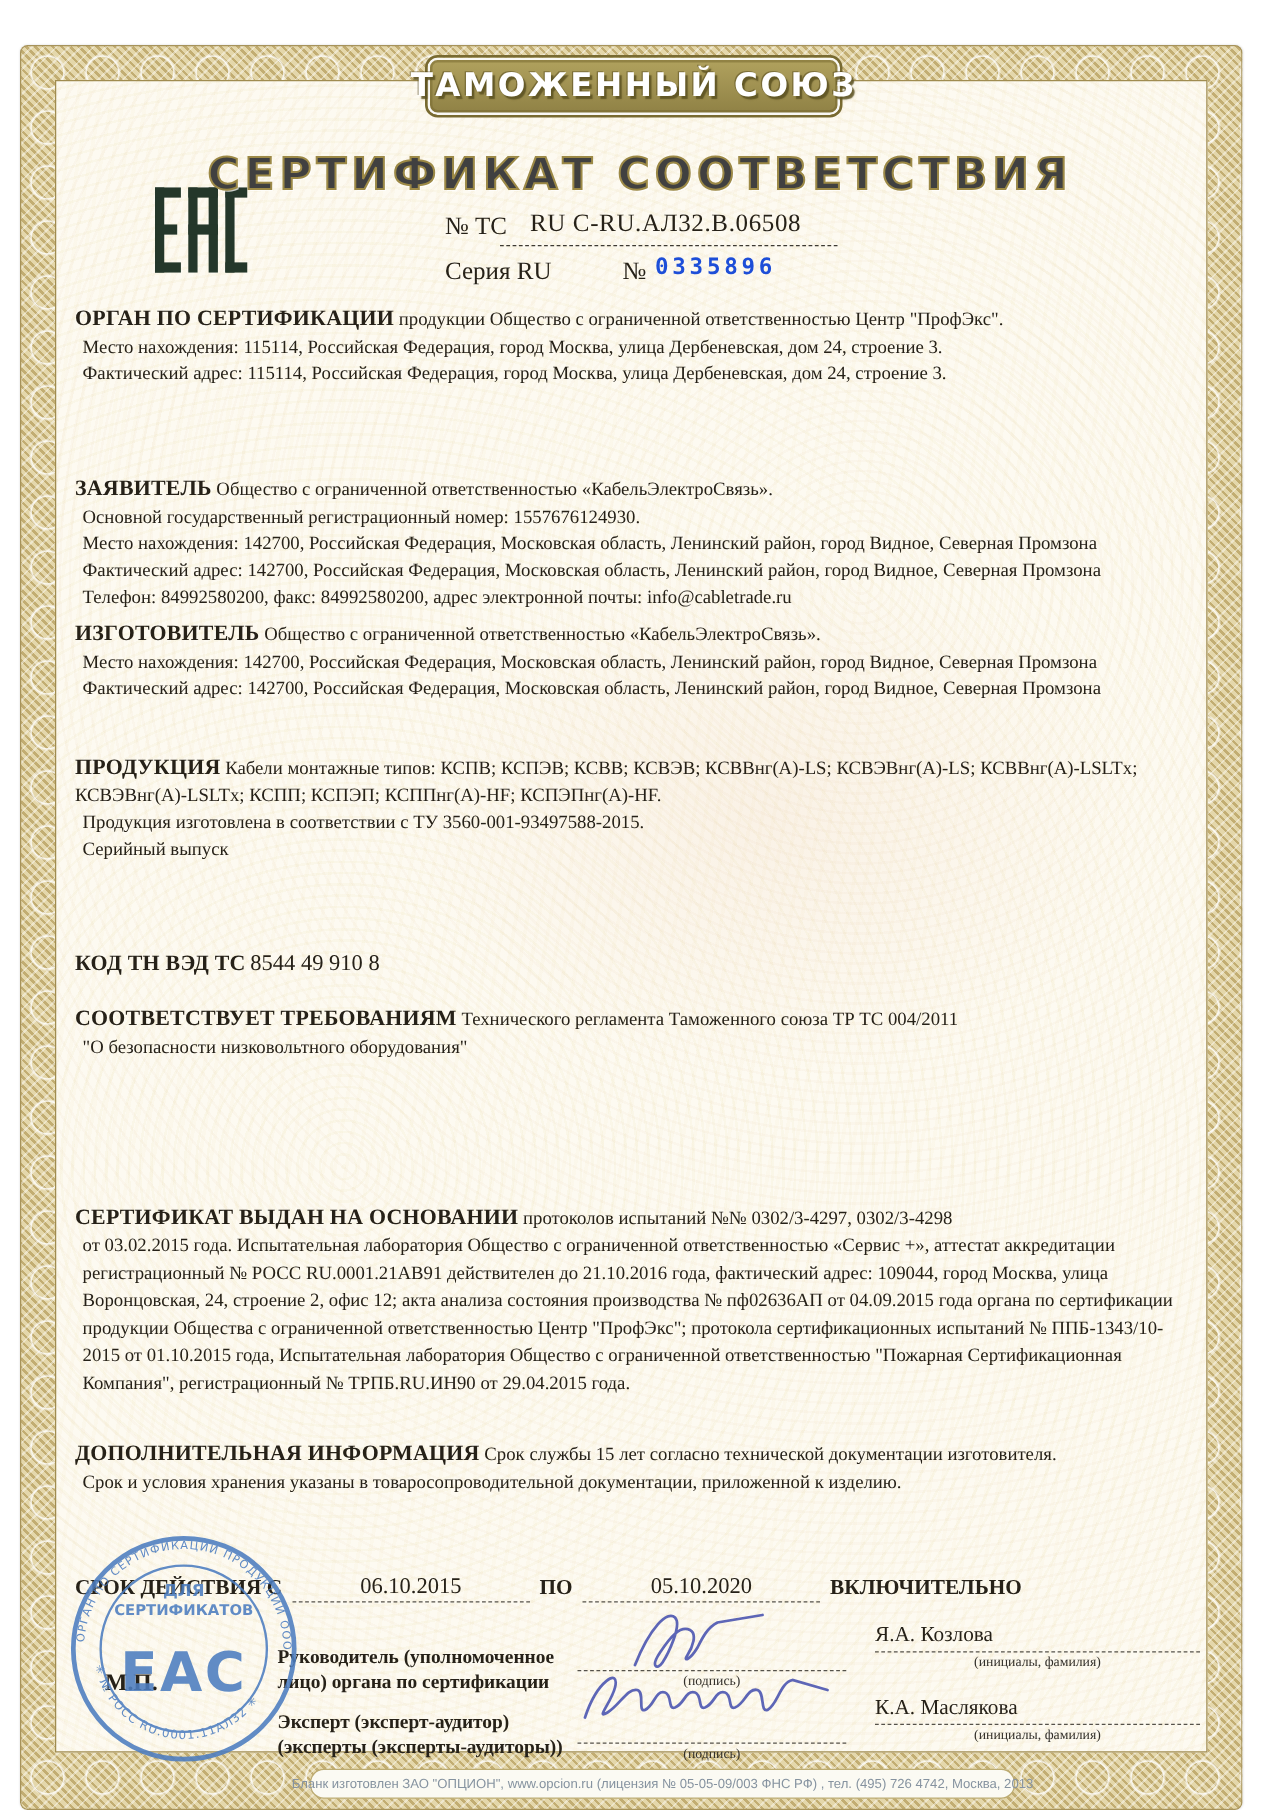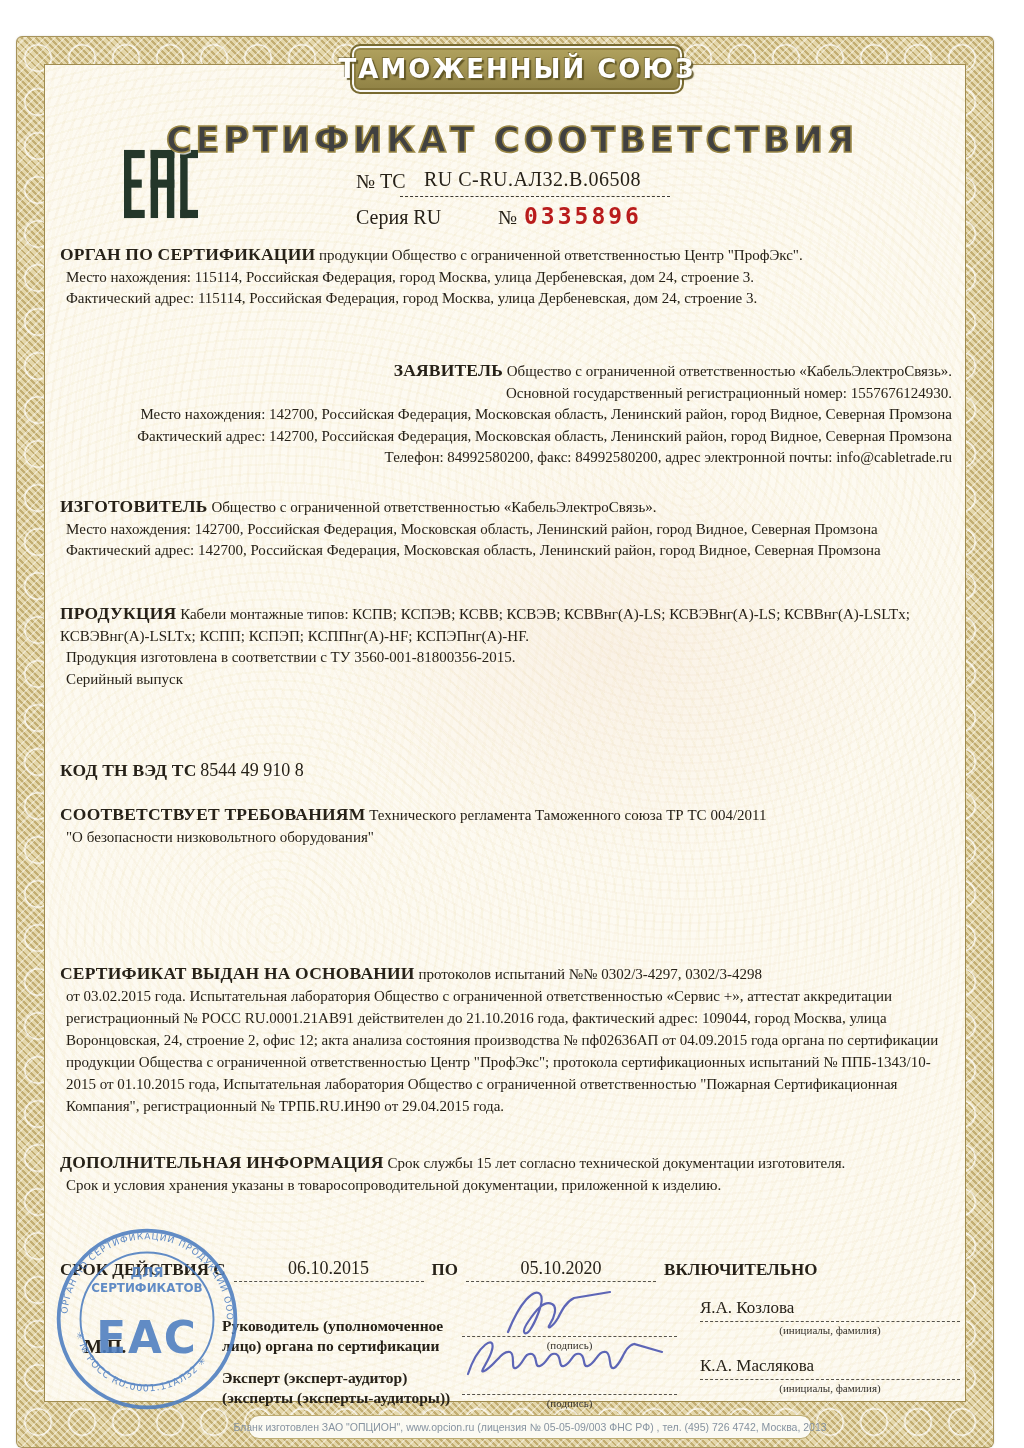--- a/index.html
+++ b/index.html
@@ -24,21 +24,21 @@
     background-color:#fdfaf1;
     border:1px solid #a08c50;
     background-image:
       radial-gradient(ellipse 420px 300px at 62% 44%, rgba(233,196,170,.16), rgba(233,196,170,0) 70%),
       repeating-radial-gradient(circle at 70% 30%, rgba(222,188,150,.07) 0 2px, transparent 2px 8px),
       repeating-radial-gradient(circle at 25% 65%, rgba(226,214,150,.10) 0 2px, transparent 2px 9px),
       repeating-linear-gradient(100deg, rgba(240,225,180,.10) 0 3px, transparent 3px 9px);
   }
   .abs{position:absolute;}
   .banner{
-    left:350px;top:44px;width:330px;height:46px;
+    left:340px;top:44px;width:330px;height:46px;
     background:linear-gradient(180deg,#b2a35f,#8e8044);
     border:2px solid #786a31;border-radius:10px;
     box-shadow: inset 0 0 0 2px rgba(255,255,255,.95), inset 0 0 0 4px rgba(120,106,48,.55);
     display:flex;align-items:center;justify-content:center;
     font-family:"DejaVu Sans",sans-serif;font-weight:bold;font-size:26px;
     letter-spacing:2px;color:#ffffff;
     text-shadow:2px 2px 1px rgba(92,82,34,.9), -1px -1px 0 rgba(70,60,20,.45);
     white-space:nowrap;
   }
   .cert-title{
@@ -49,21 +49,21 @@
     text-shadow:1.5px 1.5px 0 rgba(255,255,255,.75);
     white-space:nowrap;
   }
   .num-label{left:356px;top:170px;font-size:20px;}
   .num-value{left:424px;top:168px;font-size:20px;letter-spacing:.5px;}
   .num-line{left:400px;top:172px;width:270px;height:24px;border-bottom:1.6px dashed #3d3a33;}
   .series-label{left:356px;top:206px;font-size:20px;}
   .serial-prefix{left:498px;top:206px;font-size:20px;}
   .serial-number{
     left:524px;top:203px;font-family:"DejaVu Sans Mono",monospace;
-    font-weight:bold;font-size:23px;letter-spacing:3px;color:#b91c1c;
+    font-weight:bold;font-size:18px;letter-spacing:3px;color:#1d4ed8;
   }
   .sec{left:60px;width:892px;font-size:15px;line-height:21.5px;}
   .sec .lbl{font-weight:bold;font-size:17.5px;letter-spacing:.2px;}
   .sec .intro{font-size:15px;}
   .sec .lines{padding-left:6px;}
   .validity{left:60px;top:1258px;width:900px;display:flex;align-items:center;font-size:17px;}
   .validity .vlbl{font-weight:bold;white-space:nowrap;}
   .vfield{width:190px;text-align:center;border-bottom:1.4px dashed #55524a;font-size:18px;padding-bottom:2px;margin:0 8px;}
   .mp{left:84px;top:1336px;font-weight:bold;font-size:19px;}
   .sig-role{left:222px;width:240px;font-weight:bold;font-size:15.5px;line-height:20px;}
@@ -118,21 +118,21 @@
 
 <div class="sec abs" style="top:244px;">
   <span class="lbl">ОРГАН ПО СЕРТИФИКАЦИИ</span>
   <span class="intro">продукции Общество с ограниченной ответственностью Центр "ПрофЭкс".</span>
   <div class="lines">
     <div>Место нахождения: 115114, Российская Федерация, город Москва, улица Дербеневская, дом 24, строение 3.</div>
     <div>Фактический адрес: 115114, Российская Федерация, город Москва, улица Дербеневская, дом 24, строение 3.</div>
   </div>
 </div>
 
-<div class="sec abs" style="top:360px;text-align:right;">
+<div class="sec abs" style="top:380px;">
   <span class="lbl">ЗАЯВИТЕЛЬ</span>
   <span class="intro">Общество с ограниченной ответственностью «КабельЭлектроСвязь».</span>
   <div class="lines">
     <div>Основной государственный регистрационный номер: 1557676124930.</div>
     <div>Место нахождения: 142700, Российская Федерация, Московская область, Ленинский район, город Видное, Северная Промзона</div>
     <div>Фактический адрес: 142700, Российская Федерация, Московская область, Ленинский район, город Видное, Северная Промзона</div>
     <div>Телефон: 84992580200, факс: 84992580200, адрес электронной почты: info@cabletrade.ru</div>
   </div>
 </div>
 
@@ -142,21 +142,21 @@
   <div class="lines">
     <div>Место нахождения: 142700, Российская Федерация, Московская область, Ленинский район, город Видное, Северная Промзона</div>
     <div>Фактический адрес: 142700, Российская Федерация, Московская область, Ленинский район, город Видное, Северная Промзона</div>
   </div>
 </div>
 
 <div class="sec abs" style="top:603px;">
   <span class="lbl">ПРОДУКЦИЯ</span>
   <span class="intro">Кабели монтажные типов: КСПВ; КСПЭВ; КСВВ; КСВЭВ; КСВВнг(А)-LS; КСВЭВнг(А)-LS; КСВВнг(А)-LSLTх; КСВЭВнг(А)-LSLTх; КСПП; КСПЭП; КСППнг(А)-HF; КСПЭПнг(А)-HF.</span>
   <div class="lines">
-    <div>Продукция изготовлена в соответствии с ТУ 3560-001-81800356-2015.</div>
+    <div>Продукция изготовлена в соответствии с ТУ 3560-001-93497588-2015.</div>
     <div>Серийный выпуск</div>
   </div>
 </div>
 
 <div class="sec abs" style="top:760px;">
   <span class="lbl">КОД ТН ВЭД ТС</span>
   <span class="intro" style="font-size:18px;">8544 49 910 8</span>
 </div>
 
 <div class="sec abs" style="top:804px;">

